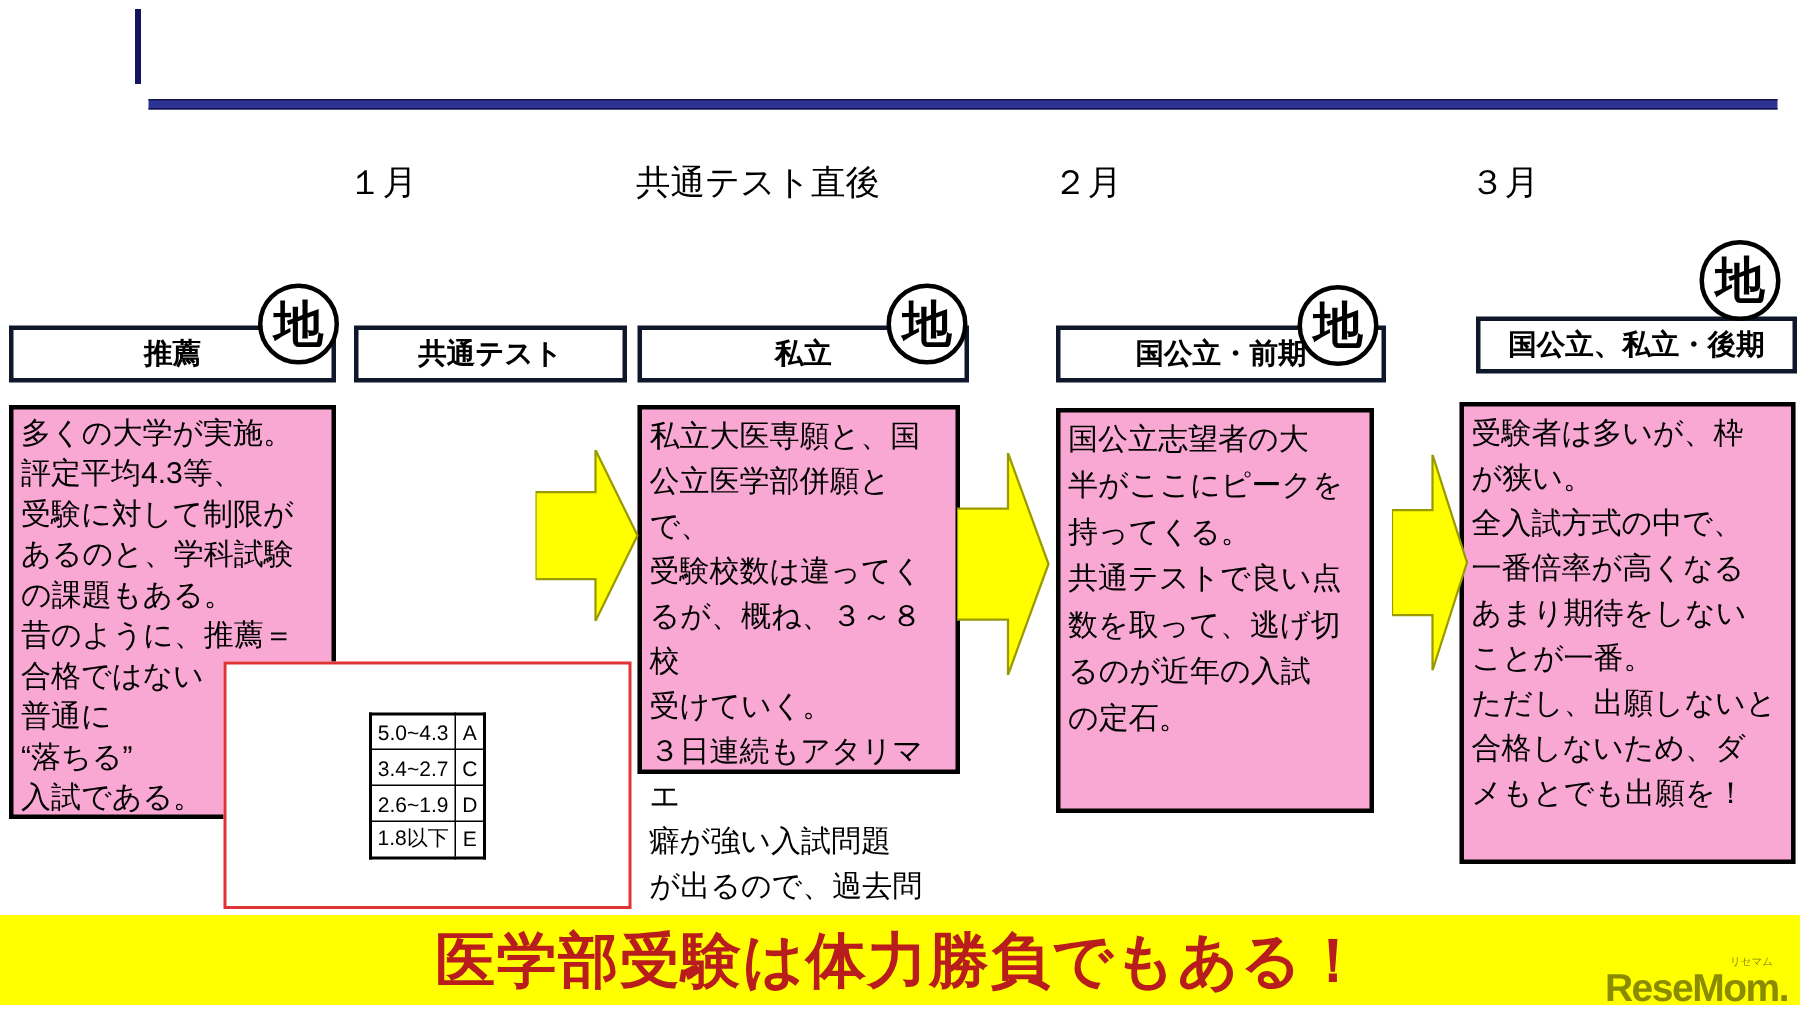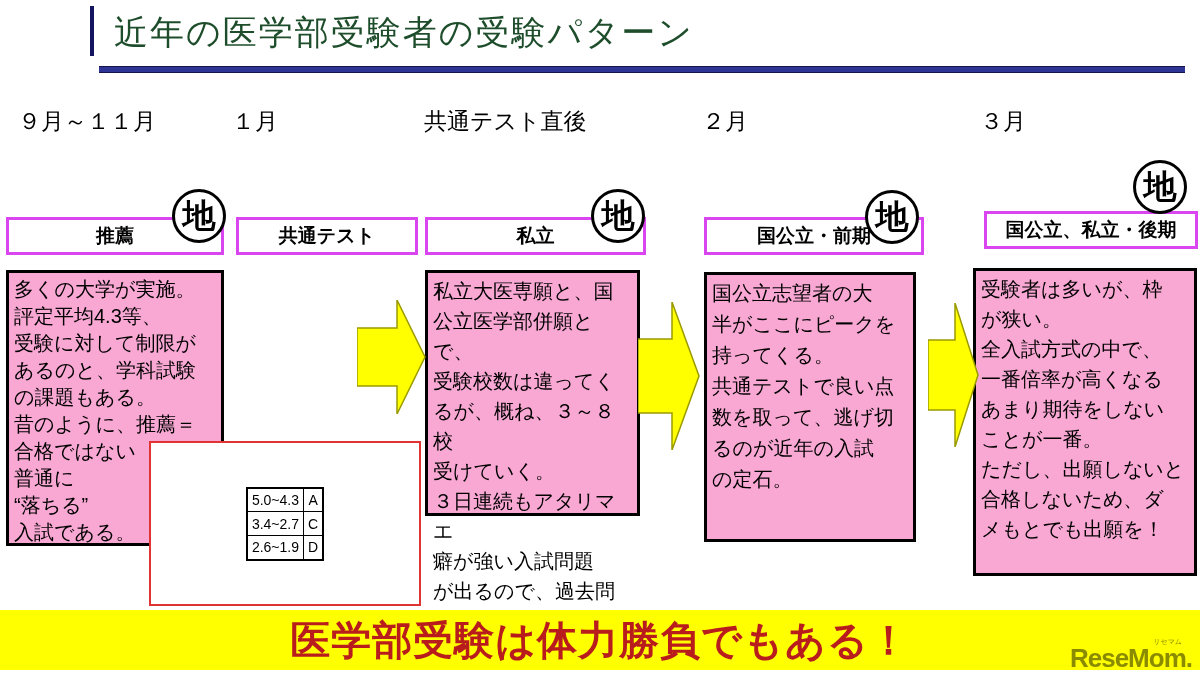--- a/index.html
+++ b/index.html
@@ -34,21 +34,21 @@
     font-size: 23px; font-weight: 500; white-space: nowrap;
   }
   .tl0 { left: 18px; }
   .tl1 { left: 232px; }
   .tl2 { left: 424px; }
   .tl3 { left: 702px; }
   .tl4 { left: 980px; }
   
   .hdr {
     position: absolute; height: 38px; background: #fff;
-    border: 3px solid #d946ef;
+    border: 3px solid #0f172a;
     display: flex; align-items: center; justify-content: center;
     font-size: 19px; font-weight: 600; white-space: nowrap;
     z-index: 2;
   }
   .h0 { left: 6px;   top: 217px; width: 218px; }
   .h1 { left: 236px; top: 217px; width: 182px; }
   .h2 { left: 425px; top: 217px; width: 221px; }
   .h3 { left: 704px; top: 217px; width: 220px; }
   .h4 { left: 984px; top: 211px; width: 214px; }
   
@@ -115,24 +115,22 @@
     position: absolute; right: 10px; top: -7px;
     font-size: 7px; font-weight: 400; letter-spacing: 0;
   }
 </style>
 </head>
 <body>
 
 <div class="slide">
 
   <div class="title-bar"></div>
-  <div class="page-title">近年の医学部受験者の受験パターン</div>
   <div class="title-rule"></div>
 
-  <div class="tl tl0">９月～１１月</div>
   <div class="tl tl1">１月</div>
   <div class="tl tl2">共通テスト直後</div>
   <div class="tl tl3">２月</div>
   <div class="tl tl4">３月</div>
 
   <div class="hdr h0">
     <span>推薦</span>
   </div>
   <div class="hdr h1">
     <span>共通テスト</span>
@@ -206,20 +204,24 @@
           <td>A</td>
         </tr>
         <tr>
           <td>3.4~2.7</td>
           <td>C</td>
         </tr>
         <tr>
           <td>2.6~1.9</td>
           <td>D</td>
         </tr>
+        <tr>
+          <td>1.8以下</td>
+          <td>E</td>
+        </tr>
       </tbody>
     </table>
   </div>
 
   <div class="banner">
     <div class="banner-text">医学部受験は体力勝負でもある！</div>
   </div>
   <div class="logo">
     <span class="ruby">リセマム</span>
     <span>ReseMom.</span>

